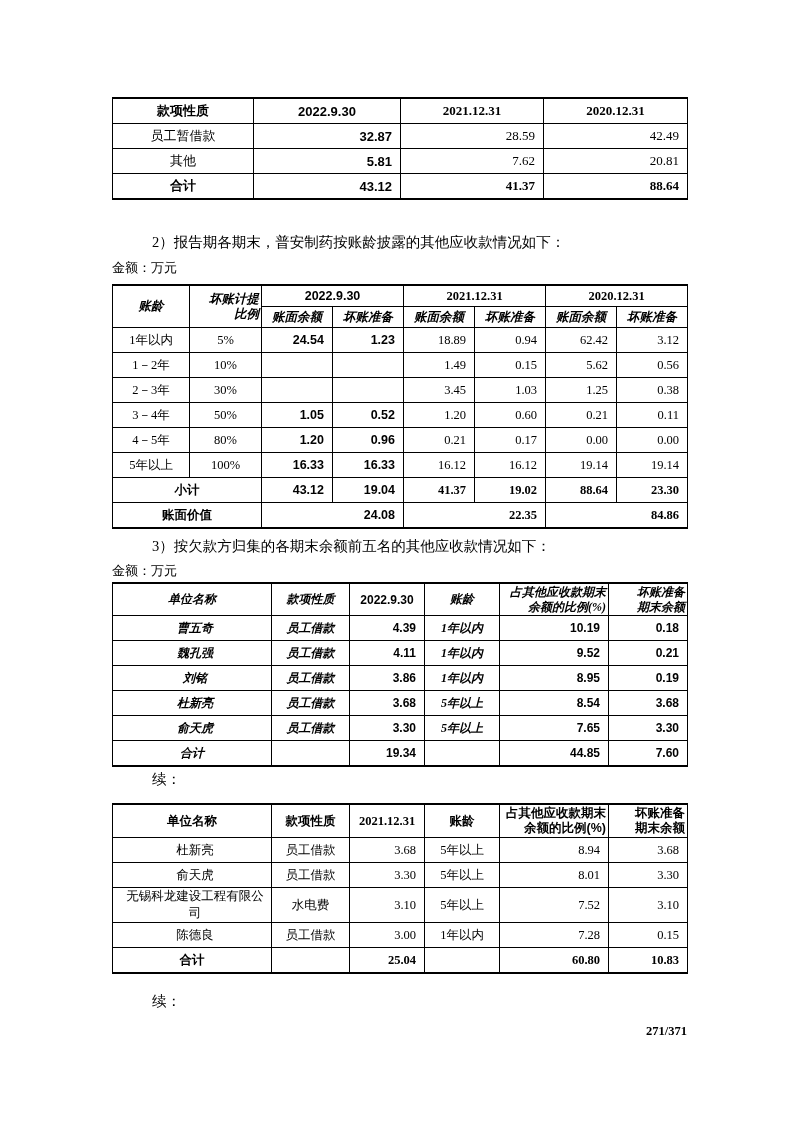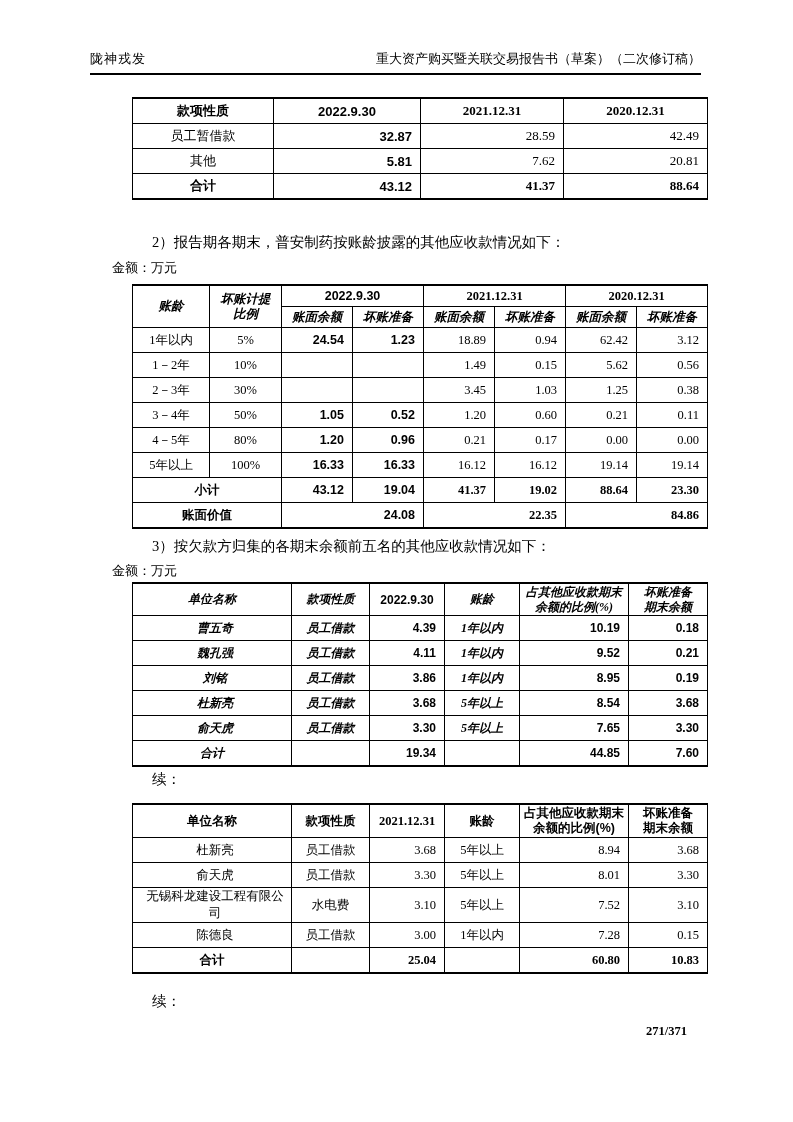--- a/index.html
+++ b/index.html
@@ -8,46 +8,42 @@
   .hdr{position:absolute;top:50px;left:90px;width:611px;display:flex;justify-content:space-between;
        align-items:flex-end;border-bottom:2px solid #000;padding-bottom:5px;font-size:13px;}
   .hdr .hl{letter-spacing:1px;}
   .blk{position:absolute;left:112px;width:575px;}
   .intro{font-size:14.5px;padding-left:40px;}
   .unit{font-size:13px;text-align:left;}
   .cont{font-size:14.5px;padding-left:40px;}
   .pagenum{position:absolute;left:112px;width:575px;top:1024px;text-align:right;
            font-weight:bold;font-size:12.5px;}
   table{border-collapse:collapse;table-layout:fixed;width:575px;
-        border-top:2.5px solid #000;border-bottom:2.5px solid #000;margin-left:20px;}
+        border-top:2.5px solid #000;border-bottom:2.5px solid #000;}
   td{border:1px solid #000;font-size:13px;overflow:hidden;vertical-align:middle;padding:0 2px;}
   #t1 td{height:24px;}
   #t2 tr.h td{height:20px;}
   #t2 td{height:24px;font-size:12.5px;}
   #t3 td{height:24px;font-size:12px;}
   #t3 tr.h td{height:31px;}
   #t4 td{height:24px;font-size:12.5px;}
   #t4 tr.h td{height:32px;}
   .c{text-align:center;}
   .r{text-align:right;padding-right:8px;}
   .l{text-align:center;padding-left:8px;}
   .hei{font-family:"Liberation Sans","DejaVu Sans",sans-serif;font-weight:bold;}
   .sb{font-weight:bold;}
   .kai{font-style:italic;font-weight:bold;}
-  .wrap{white-space:pre-line;line-height:1.2;}
+  .wrap{white-space:pre-line;line-height:1.2;text-align:right;}
 </style>
 </head>
 <body>
 
 <div class="page">
 
-  <div class="hdr">
-    <span class="hl">陇神戎发</span>
-    <span class="hr">重大资产购买暨关联交易报告书（草案）（二次修订稿）</span>
-  </div>
 
   <table id="t1" class="blk" style="top:97px">
     <colgroup>
         <col style="width:141px">
         <col style="width:147px">
         <col style="width:143px">
         <col style="width:144px">
       </colgroup>
     <tbody>
         <tr class="h">

